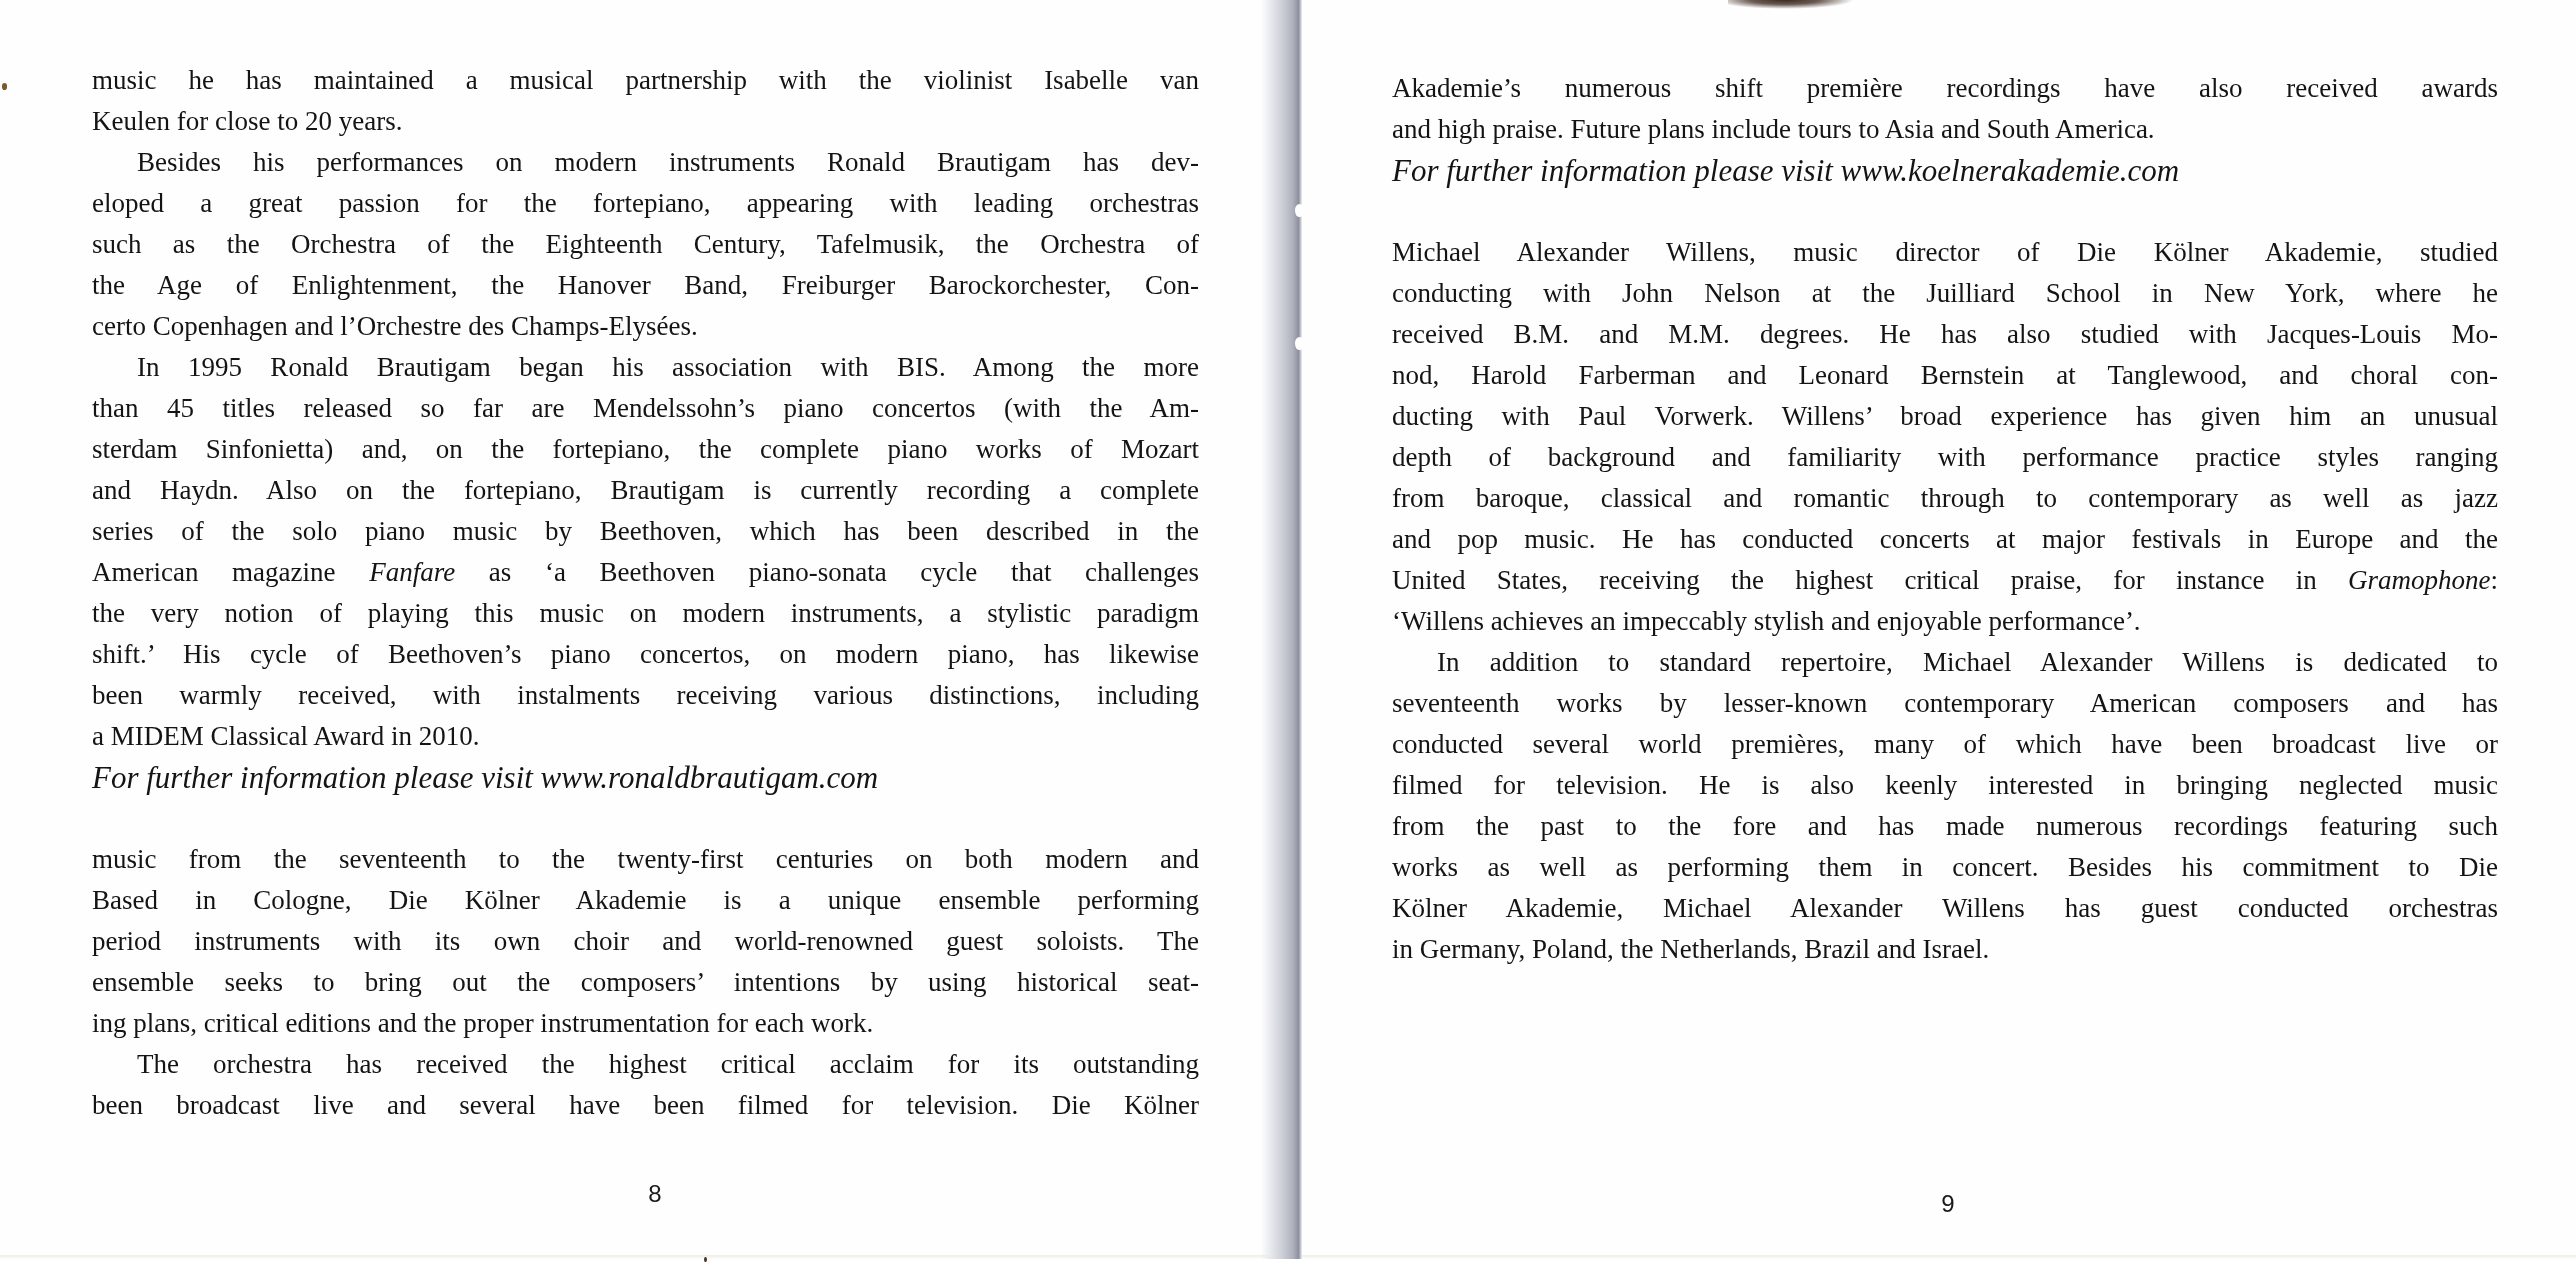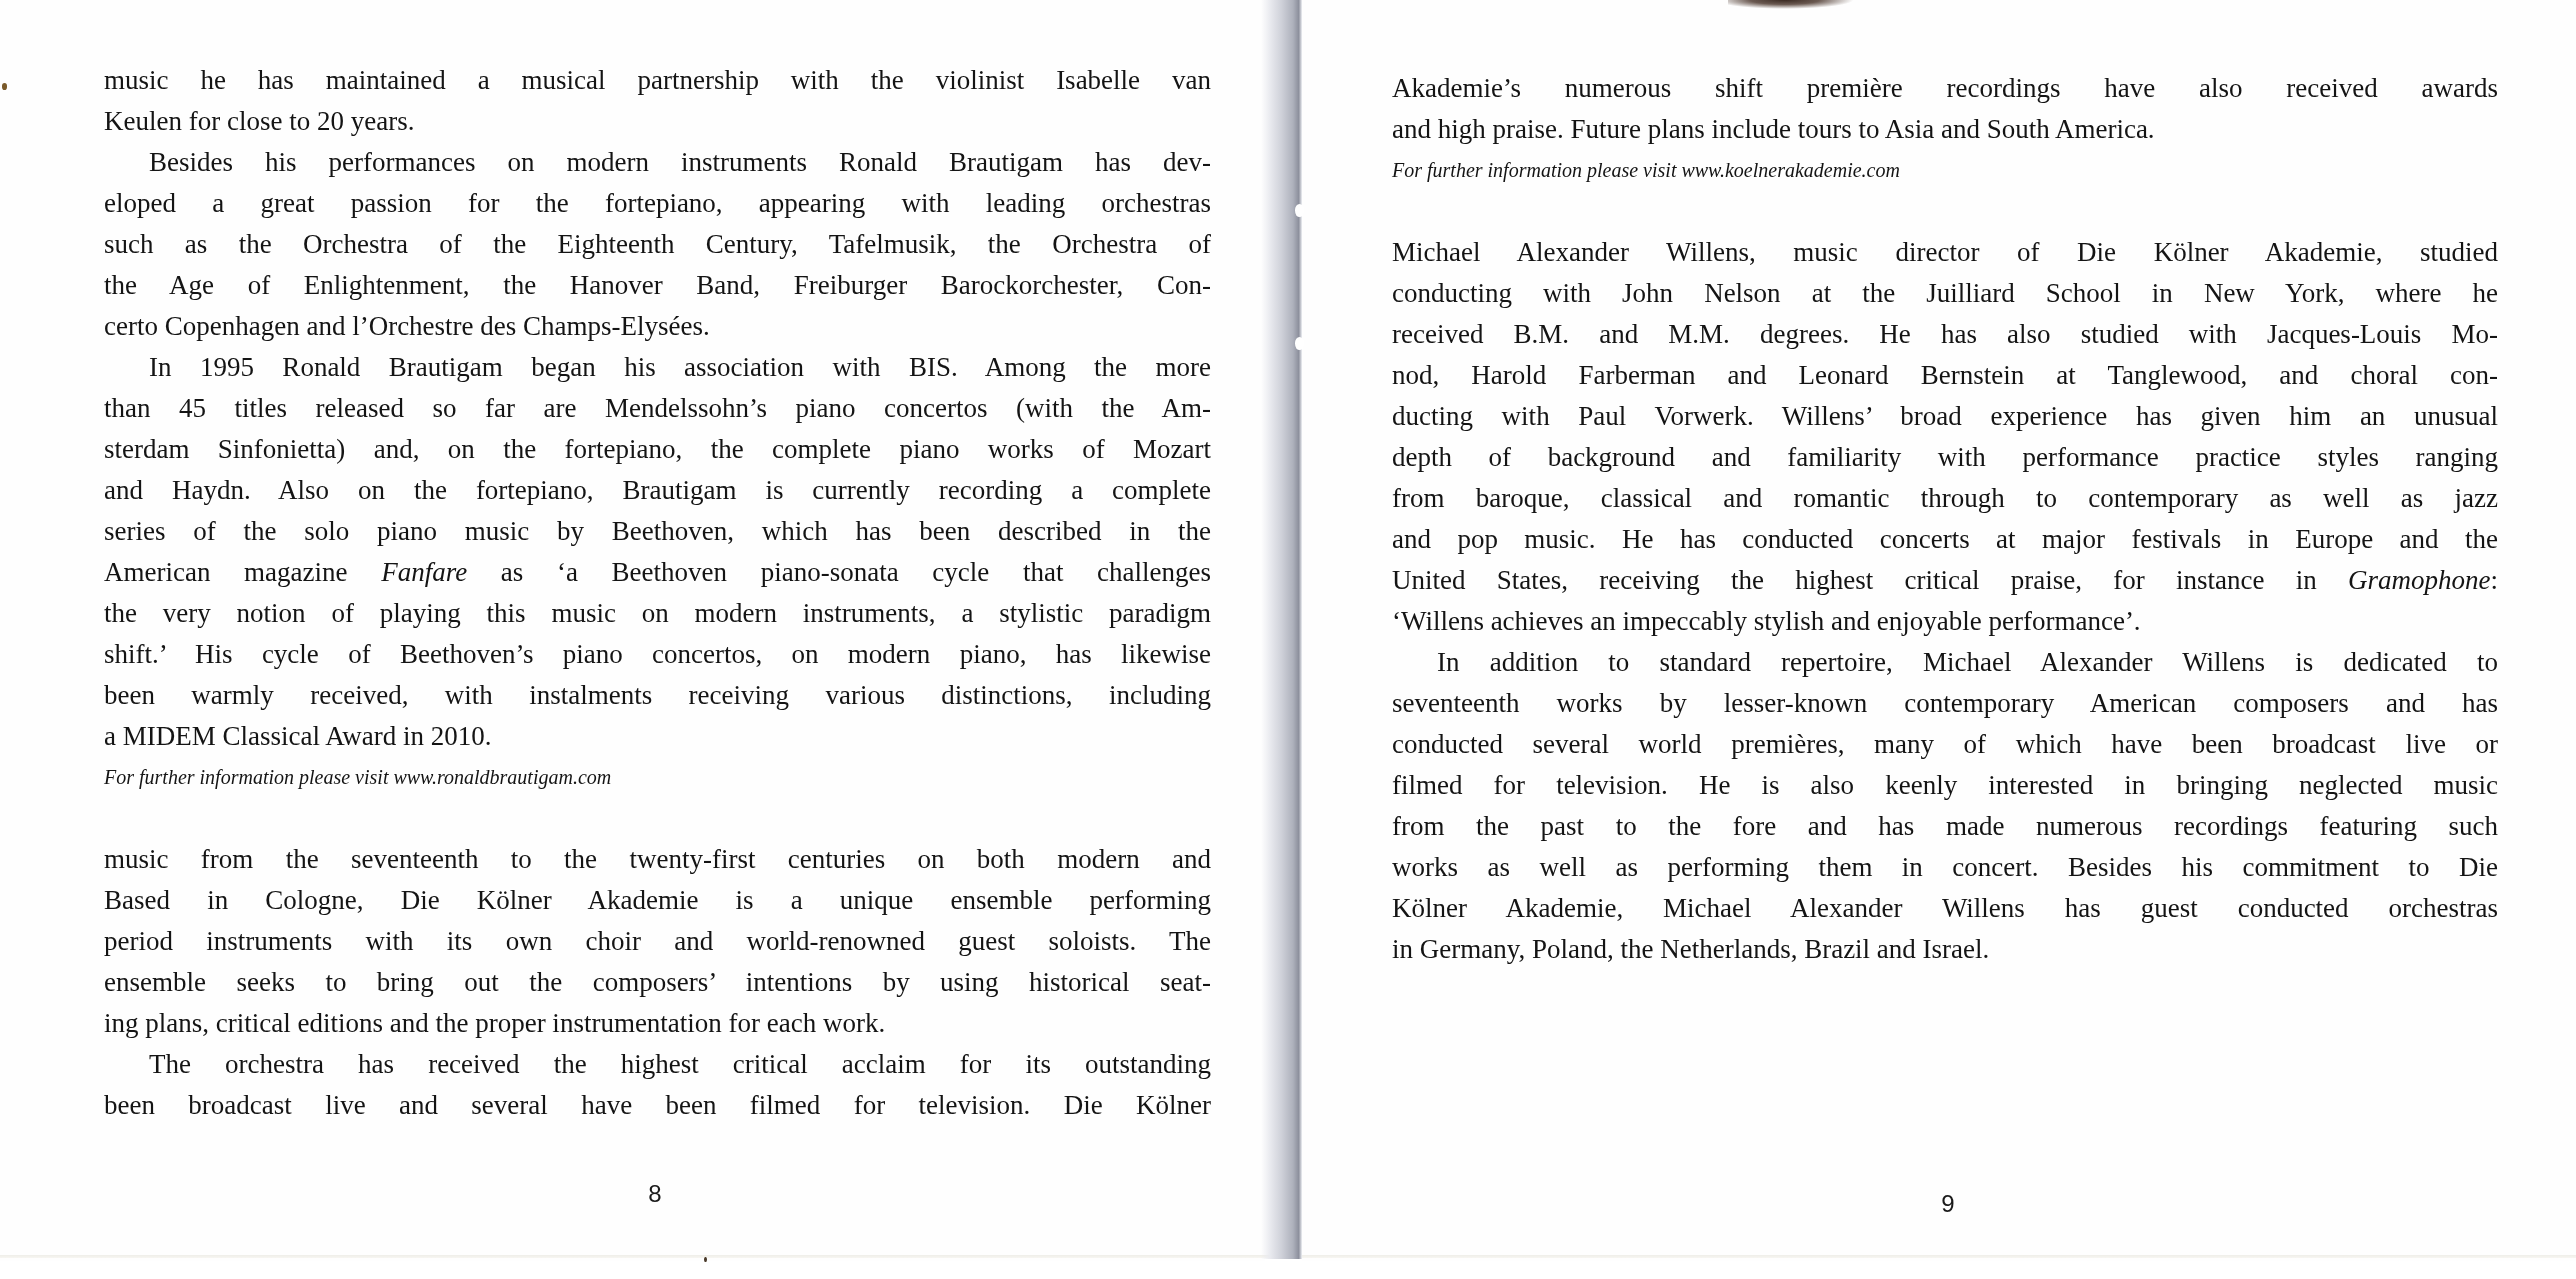--- a/index.html
+++ b/index.html
@@ -34,24 +34,24 @@
     position: absolute; width: 9px; height: 12.6px; border-radius: 50%;
     background: #ffffff; left: 1295px;
   }
   .column {
     position: absolute;
     font-size: 27px;
     line-height: 41px;
     text-align: justify;
     hyphens: manual;
   }
-  #col-left { left: 104px; width: 1107px; top: 60px; }
+  #col-left { left: 92px; width: 1107px; top: 60px; }
   #col-right { left: 1392px; width: 1106px; top: 68px; }
   .column p { margin: 0; }
-  .column p.web { font-style: italic; font-size: 20px; text-align: left; }
+  .column p.web { font-style: italic; font-size: 31px; text-align: left; }
   .column .gap { height: 41px; }
   .column b { font-weight: normal; }
   .line { display: block; text-align: justify; text-align-last: justify; white-space: nowrap; }
   .line.last { text-align-last: left; }
   .line.ind { padding-left: 45px; }
   .pnum {
     position: absolute; font-family: "Liberation Sans", "DejaVu Sans", sans-serif;
     font-size: 24px; line-height: 27px; color: #1a1a1a; width: 54px; text-align: center;
   }
   #pnum-left { left: 628px; top: 1180px; }

